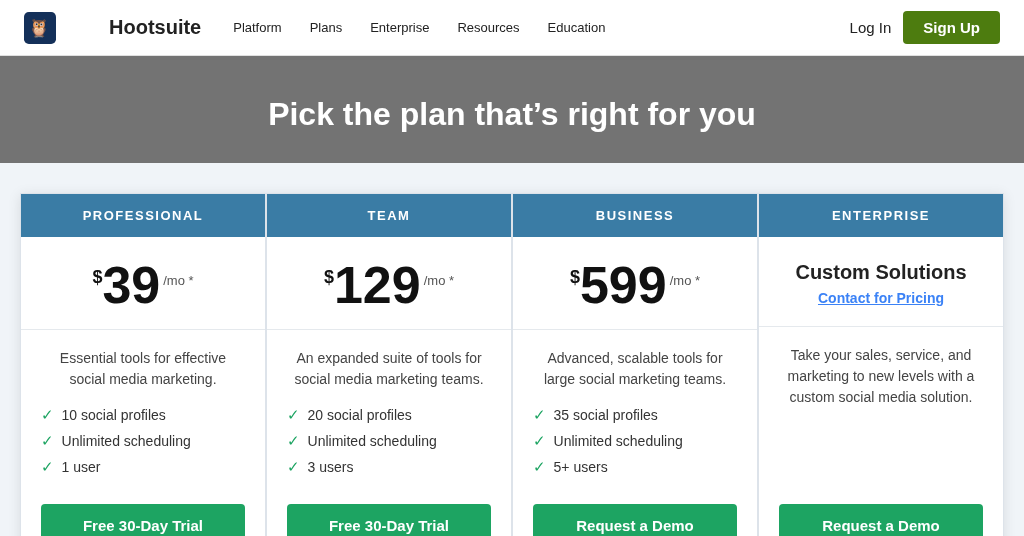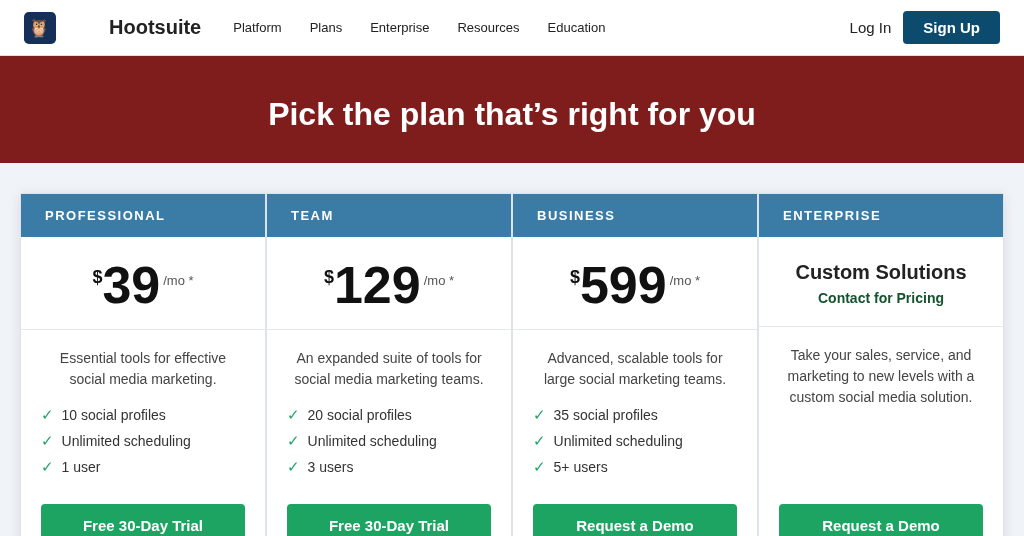--- a/index.html
+++ b/index.html
@@ -43,33 +43,33 @@
       gap: 12px;
     }
     .btn-login {
       font-size: 15px;
       color: #222;
       background: none;
       border: none;
       cursor: pointer;
     }
     .btn-signup {
-      background: #0c4a6e;
+      background: #4d7c0f;
       color: #fff;
       border: none;
       border-radius: 4px;
       padding: 8px 20px;
       font-size: 15px;
       font-weight: 600;
       cursor: pointer;
     }
 
     
     .hero {
-      background: #7f1d1d;
+      background: #737373;
       text-align: center;
       padding: 40px 20px 30px;
     }
     .hero h1 {
       color: #fff;
       font-size: 32px;
       font-weight: 700;
     }
 
     
@@ -89,21 +89,21 @@
     
     .plan-card {
       background: #fff;
       display: flex;
       flex-direction: column;
       border: 1px solid #dde3ea;
     }
     .plan-header {
       background: #3a7ca5;
       color: #fff;
-      text-align: left;
+      text-align: center;
       padding: 14px 24px;
       font-size: 13px;
       font-weight: 700;
       letter-spacing: 1.5px;
       text-transform: uppercase;
     }
     .plan-price-area {
       padding: 22px 16px 18px;
       border-bottom: 1px solid #e5e9ed;
       text-align: center;
@@ -138,23 +138,24 @@
       text-align: right;
     }
     .enterprise-title {
       font-size: 20px;
       font-weight: 600;
       color: #222;
       margin-bottom: 6px;
       text-align: right;
     }
     .enterprise-contact {
-      color: #14532d;
+      color: #3b82f6;
       font-size: 14px;
       font-weight: 600;
+      text-decoration: underline;
       cursor: pointer;
     }
 
     .plan-body {
       padding: 18px 20px;
       flex: 1;
       display: flex;
       flex-direction: column;
     }
     .plan-desc {

